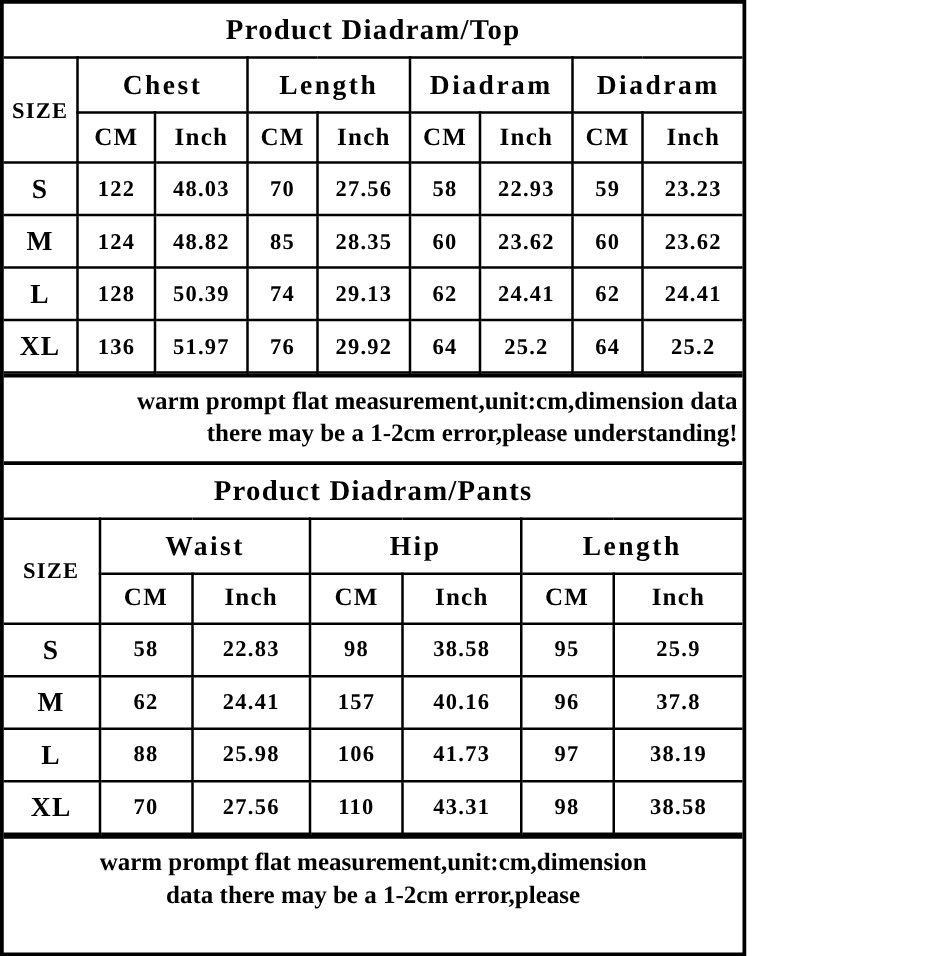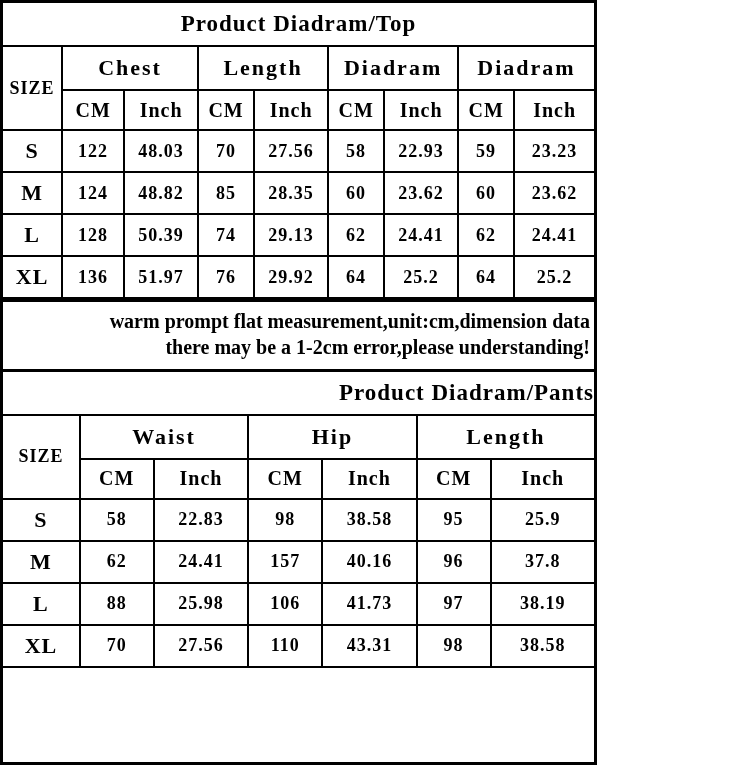--- a/index.html
+++ b/index.html
@@ -94,21 +94,20 @@
   }
   .top-block table td:last-child,
   .pants-block table td:last-child {
     border-right: none;
   }
   .top-block table tr:first-child td {
     border-top: none;
   }
   .pants-block table tr:first-child td {
     border-top: none;
-    text-align: right;
   }
 </style>
 </head>
 <body>
 
 <div class="page">
 
   <div class="block top-block">
     <table class="size-table">
       <colgroup>
@@ -261,15 +260,19 @@
           <td class="data-cell">70</td>
           <td class="data-cell">27.56</td>
           <td class="data-cell">110</td>
           <td class="data-cell">43.31</td>
           <td class="data-cell">98</td>
           <td class="data-cell">38.58</td>
         </tr>
       </tbody>
     </table>
 
+    <div class="note">
+      <div>warm prompt flat measurement,unit:cm,dimension</div>
+      <div>data there may be a 1-2cm error,please</div>
+    </div>
   </div>
 
 </div>
 
 </body></html>

